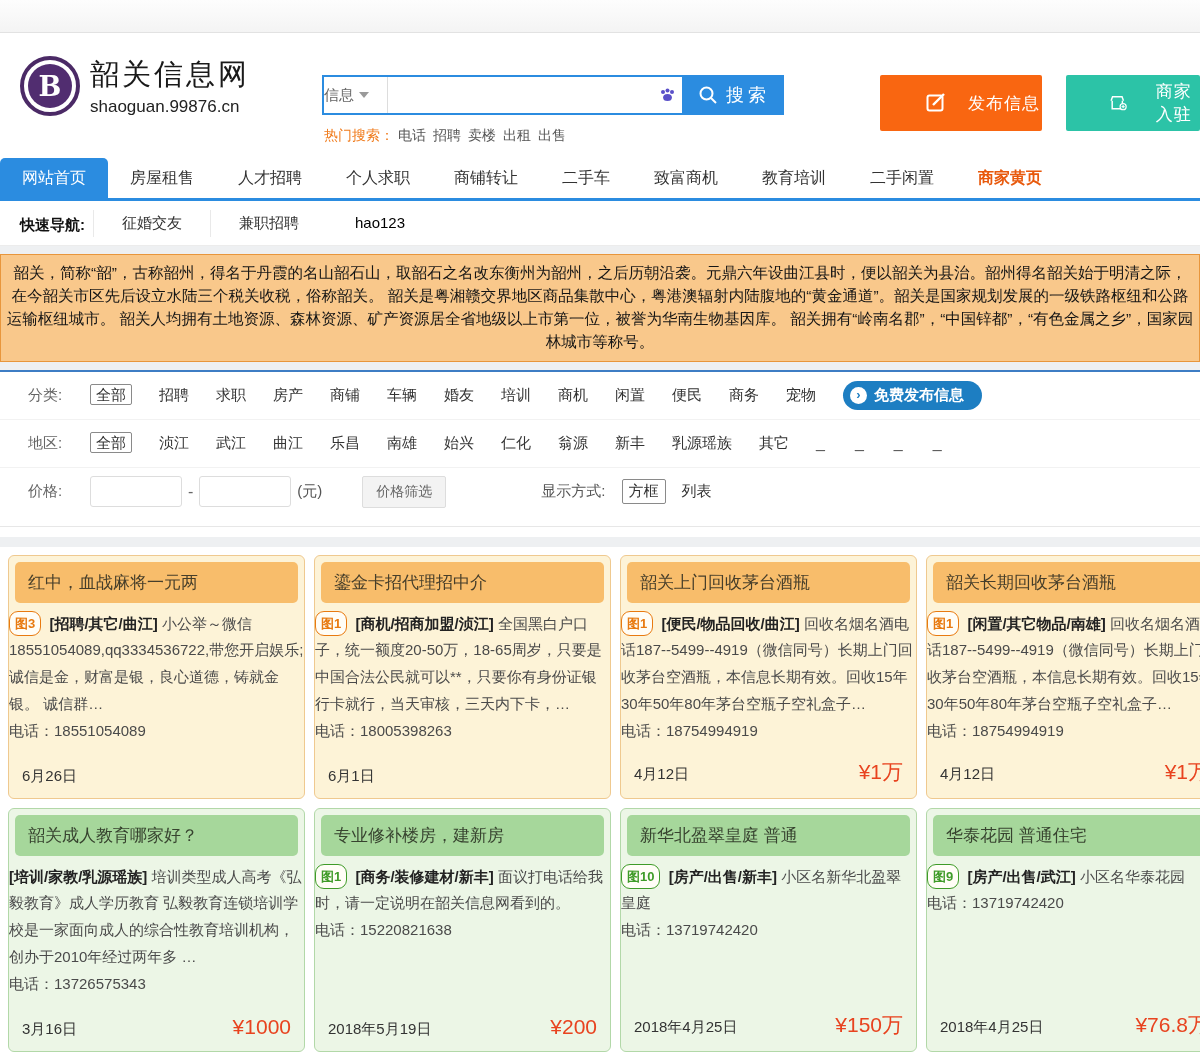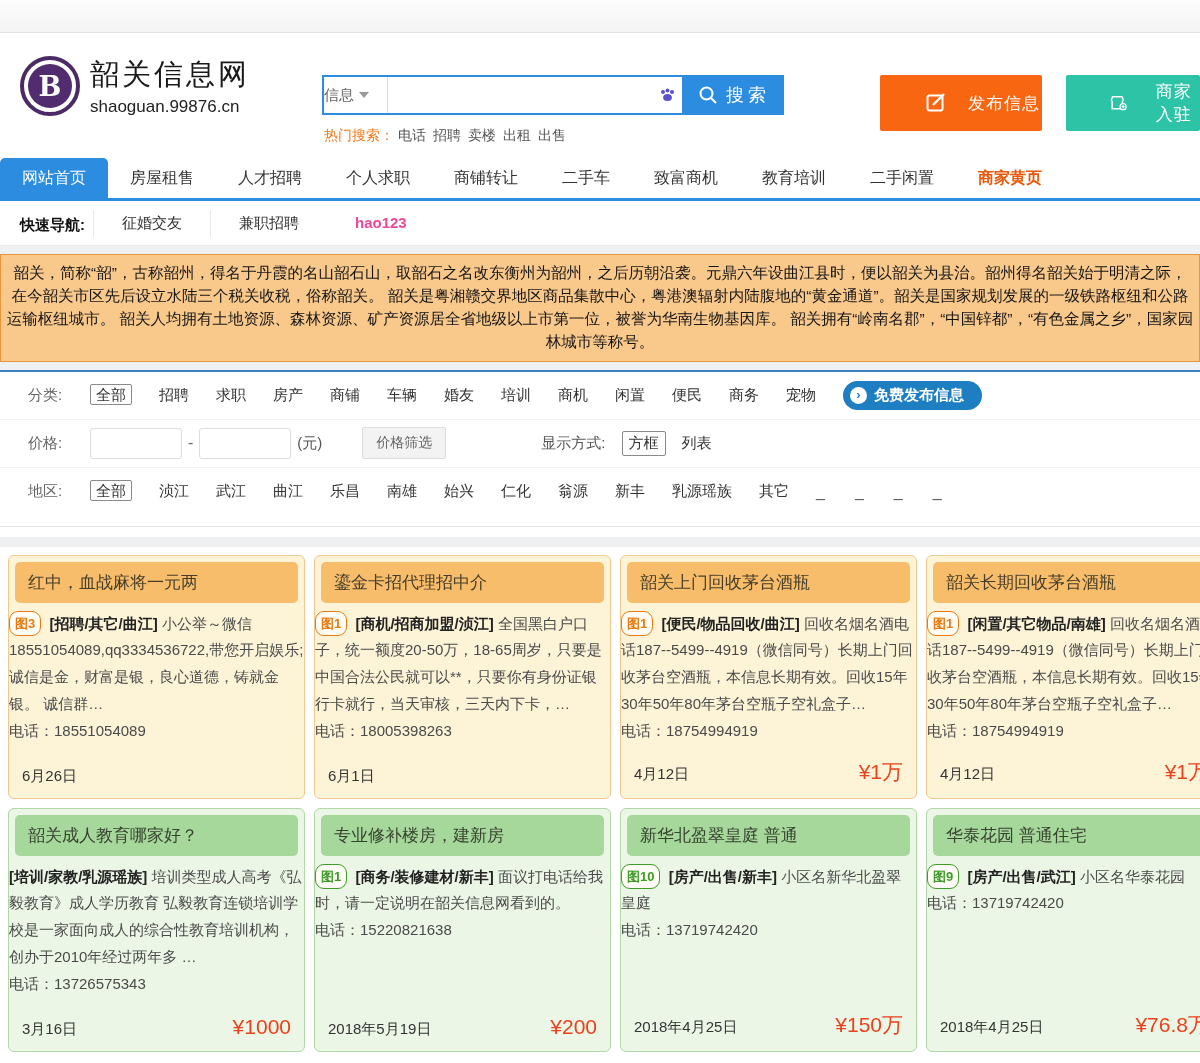--- a/index.html
+++ b/index.html
@@ -38,21 +38,21 @@
   .navbar { height:43px; background:#fff; border-bottom:3px solid #2b8ce0; display:flex; align-items:flex-end; }
   .nav-tabs { display:flex; height:40px; }
   .nav-tab { display:flex; align-items:center; padding:0 22px; font-size:16px; color:#333; text-decoration:none; cursor:pointer; white-space:nowrap; }
   .nav-tab.active { background:#2b8ce0; color:#fff; border-radius:5px 5px 0 0; }
   .nav-tab.highlight { color:#e8590c; font-weight:bold; }
   
   .quicknav { height:45px; background:#fff; border-bottom:1px solid #ececec; display:flex; align-items:center; font-size:15px; }
   .qn-label { font-weight:bold; color:#111; margin:4px 8px 0 20px; }
   .qn-item { color:#333; padding:4px 28px; border-left:1px solid #e9e9e9; text-decoration:none; cursor:pointer; }
   .qn-item:last-child { border-right:1px solid #e9e9e9; border-left:0; }
-  .qn-item.green { color:#ec4899; font-weight:bold; border:0; }
+  .qn-item.green { color:#000000; font-weight:normal; border:0; }
   .band { height:8px; background:#eef0f2; }
   
   .notice { background:#f9c88b; border:1px solid #e8963c; padding:7px 5px; font-size:15.5px;
     line-height:1.48; color:#151515; text-align:center; }
   
   .filter { background:#fff; border-top:2px solid #3d7dc4; border-bottom:1px solid #e7e7e7; padding-bottom:10px; }
   .f-row { display:flex; align-items:center; min-height:48px; padding-left:28px; border-bottom:1px solid #f2f2f2; flex-wrap:nowrap; }
   .f-row:last-child { border-bottom:0; }
   .f-label { color:#666; font-size:15px; width:62px; flex:0 0 62px; }
   .f-item { color:#333; font-size:15px; margin-right:27px; text-decoration:none; cursor:pointer; white-space:nowrap; }
@@ -195,39 +195,39 @@
     <span class="f-label">分类:</span>
     <span>
       
     <a class="f-item boxed">全部</a><a class="f-item">招聘</a><a class="f-item">求职</a><a class="f-item">房产</a><a class="f-item">商铺</a><a class="f-item">车辆</a><a class="f-item">婚友</a><a class="f-item">培训</a><a class="f-item">商机</a><a class="f-item">闲置</a><a class="f-item">便民</a><a class="f-item">商务</a><a class="f-item">宠物</a></span>
     <button class="free-btn">
       <span class="free-circle">›</span>
       <span>免费发布信息</span>
     </button>
   </div>
   <div class="f-row">
+    <span class="f-label">地区:</span>
+    <span>
+      
+    <a class="f-item boxed">全部</a><a class="f-item">浈江</a><a class="f-item">武江</a><a class="f-item">曲江</a><a class="f-item">乐昌</a><a class="f-item">南雄</a><a class="f-item">始兴</a><a class="f-item">仁化</a><a class="f-item">翁源</a><a class="f-item">新丰</a><a class="f-item">乳源瑶族</a><a class="f-item">其它</a></span>
+    <span>
+      
+    <a class="ph">_</a><a class="ph">_</a><a class="ph">_</a><a class="ph">_</a></span>
+  </div>
+  <div class="f-row">
     <span class="f-label">价格:</span>
     <input class="p-input" style="">
     <span class="dash">-</span>
     <input class="p-input" style="">
     <span class="unit">(元)</span>
     <button class="pf-btn">价格筛选</button>
     <span class="disp-label">显示方式:</span>
     <a class="disp-opt boxed">方框</a>
     <a class="disp-opt">列表</a>
   </div>
-  <div class="f-row">
-    <span class="f-label">地区:</span>
-    <span>
-      
-    <a class="f-item boxed">全部</a><a class="f-item">浈江</a><a class="f-item">武江</a><a class="f-item">曲江</a><a class="f-item">乐昌</a><a class="f-item">南雄</a><a class="f-item">始兴</a><a class="f-item">仁化</a><a class="f-item">翁源</a><a class="f-item">新丰</a><a class="f-item">乳源瑶族</a><a class="f-item">其它</a></span>
-    <span>
-      
-    <a class="ph">_</a><a class="ph">_</a><a class="ph">_</a><a class="ph">_</a></span>
-  </div>
 </div>
 
 <div class="spacer10"></div>
 <div class="band2"></div>
 
 <div class="cards">
 
     <div class="card orange">
       <div class="card-title">红中，血战麻将一元两</div>
       <div class="card-body">

